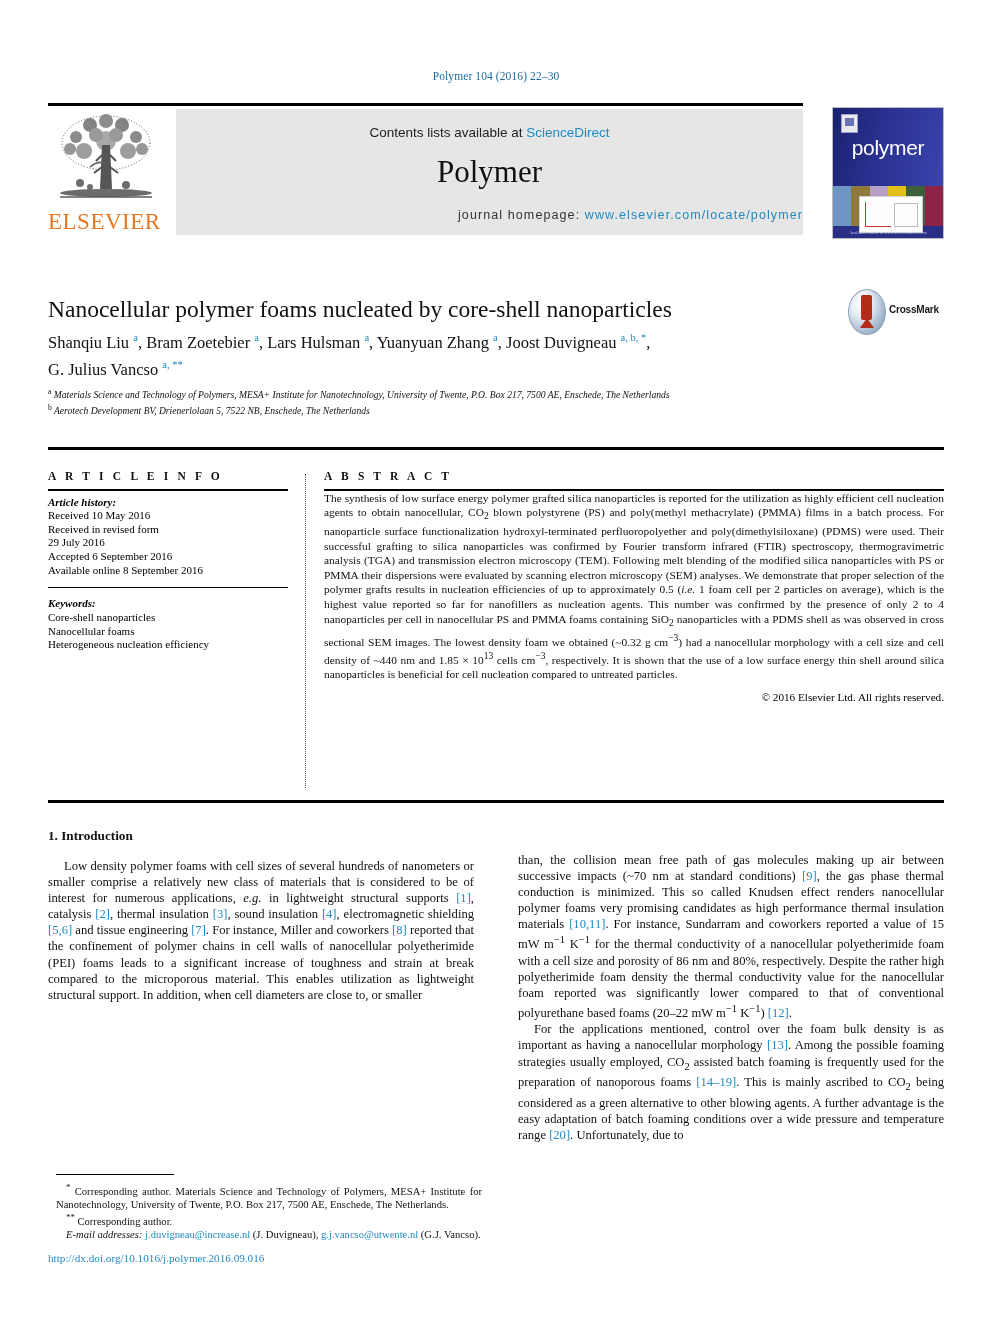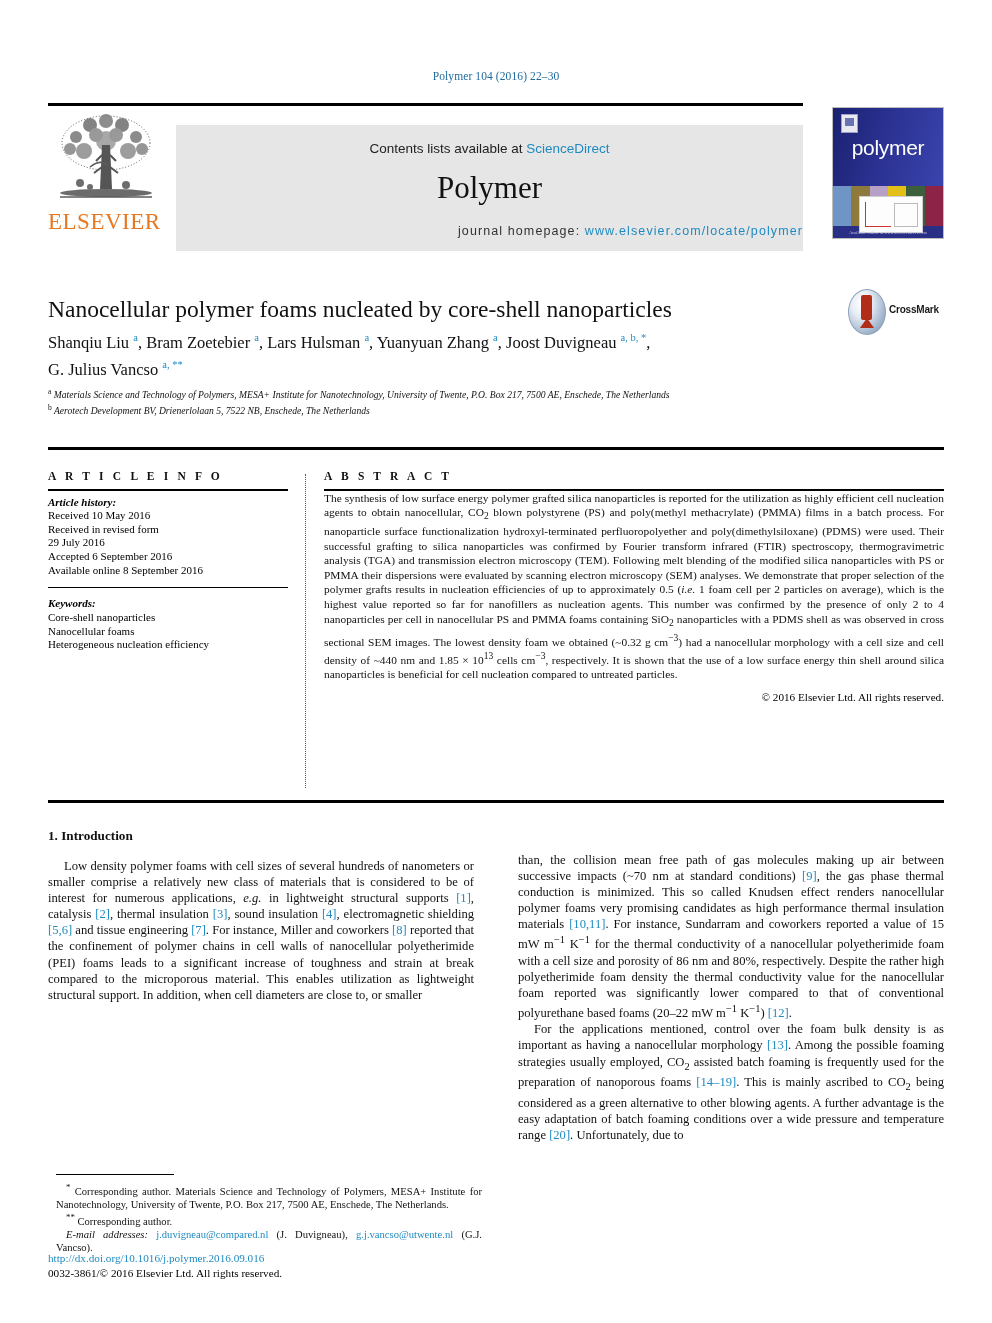--- a/index.html
+++ b/index.html
@@ -66,21 +66,21 @@
     width: 118px;
     text-align: left;
     font-family: "Liberation Serif", serif;
     font-size: 23px;
     letter-spacing: .5px;
     color: #e87722;
   }
   .mast-center {
     position: absolute;
     left: 128px;
-    top: 22px;
+    top: 6px;
     width: 627px;
     height: 126px;
     background: #e6e6e6;
   }
   .mast-line1 {
     position: absolute;
     top: 16px;
     left: 0; width: 627px;
     text-align: center;
     font-family: "Liberation Sans", sans-serif;
@@ -519,21 +519,20 @@
 
   <div class="col-right">
     <p class="body cont">than, the collision mean free path of gas molecules making up air between successive impacts (~70 nm at standard conditions) <span class="ref">[9]</span>, the gas phase thermal conduction is minimized. This so called Knudsen effect renders nanocellular polymer foams very promising candidates as high performance thermal insulation materials <span class="ref">[10,11]</span>. For instance, Sundarram and coworkers reported a value of 15 mW m<sup>−1</sup> K<sup>−1</sup> for the thermal conductivity of a nanocellular polyetherimide foam with a cell size and porosity of 86 nm and 80%, respectively. Despite the rather high polyetherimide foam density the thermal conductivity value for the nanocellular foam reported was significantly lower compared to that of conventional polyurethane based foams (20–22 mW m<sup>−1</sup> K<sup>−1</sup>) <span class="ref">[12]</span>.</p>
     <p class="body">For the applications mentioned, control over the foam bulk density is as important as having a nanocellular morphology <span class="ref">[13]</span>. Among the possible foaming strategies usually employed, CO<sub>2</sub> assisted batch foaming is frequently used for the preparation of nanoporous foams <span class="ref">[14–19]</span>. This is mainly ascribed to CO<sub>2</sub> being considered as a green alternative to other blowing agents. A further advantage is the easy adaptation of batch foaming conditions over a wide pressure and temperature range <span class="ref">[20]</span>. Unfortunately, due to</p>
   </div>
 
   <div class="foot">
     <div class="foot-rule"></div>
     <p class="ind"><sup>*</sup> Corresponding author. Materials Science and Technology of Polymers, MESA+ Institute for Nanotechnology, University of Twente, P.O. Box 217, 7500 AE, Enschede, The Netherlands.</p>
     <p class="ind"><sup>**</sup> Corresponding author.</p>
-    <p class="ind"><i>E-mail addresses:</i> <span class="link">j.duvigneau@compared.nl</span> (J. Duvigneau), <span class="link">g.j.vancso@utwente.nl</span> (G.J. Vancso).</p>
+    <p class="ind"><i>E-mail addresses:</i> <span class="link">j.duvigneau@increase.nl</span> (J. Duvigneau), <span class="link">g.j.vancso@utwente.nl</span> (G.J. Vancso).</p>
   </div>
 
   <div class="doi-block">
     <div class="doi">http://dx.doi.org/10.1016/j.polymer.2016.09.016</div>
-    <div>0032-3861/© 2016 Elsevier Ltd. All rights reserved.</div>
   </div>
 
 </div>
 
 </body></html>

